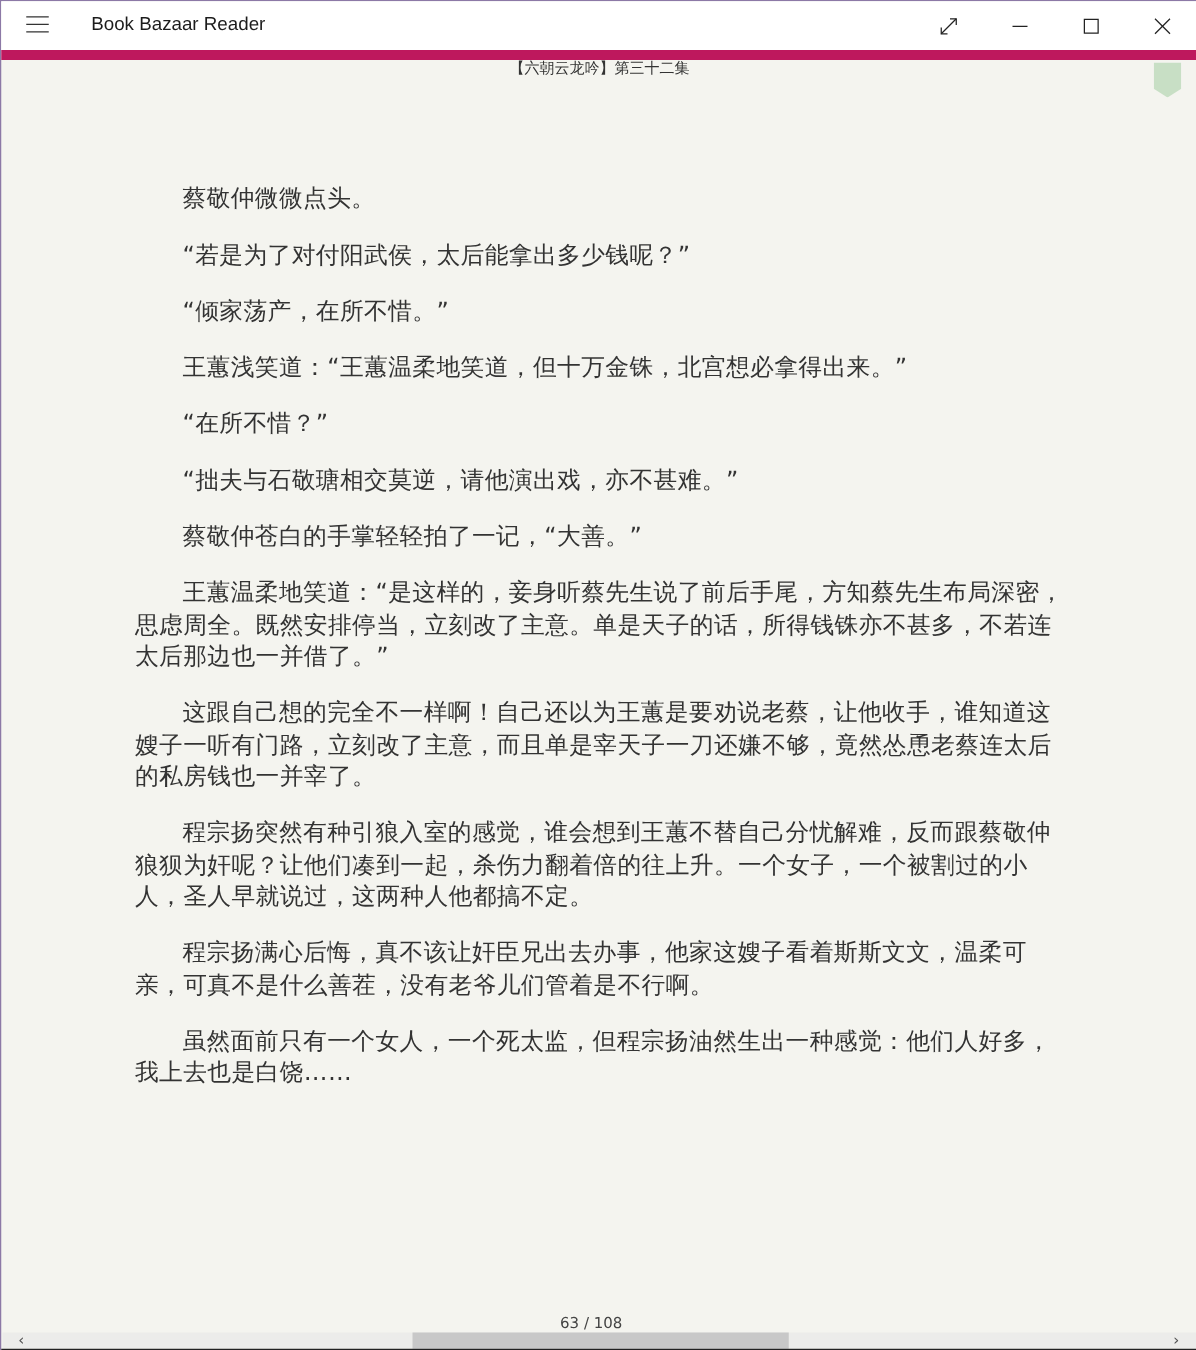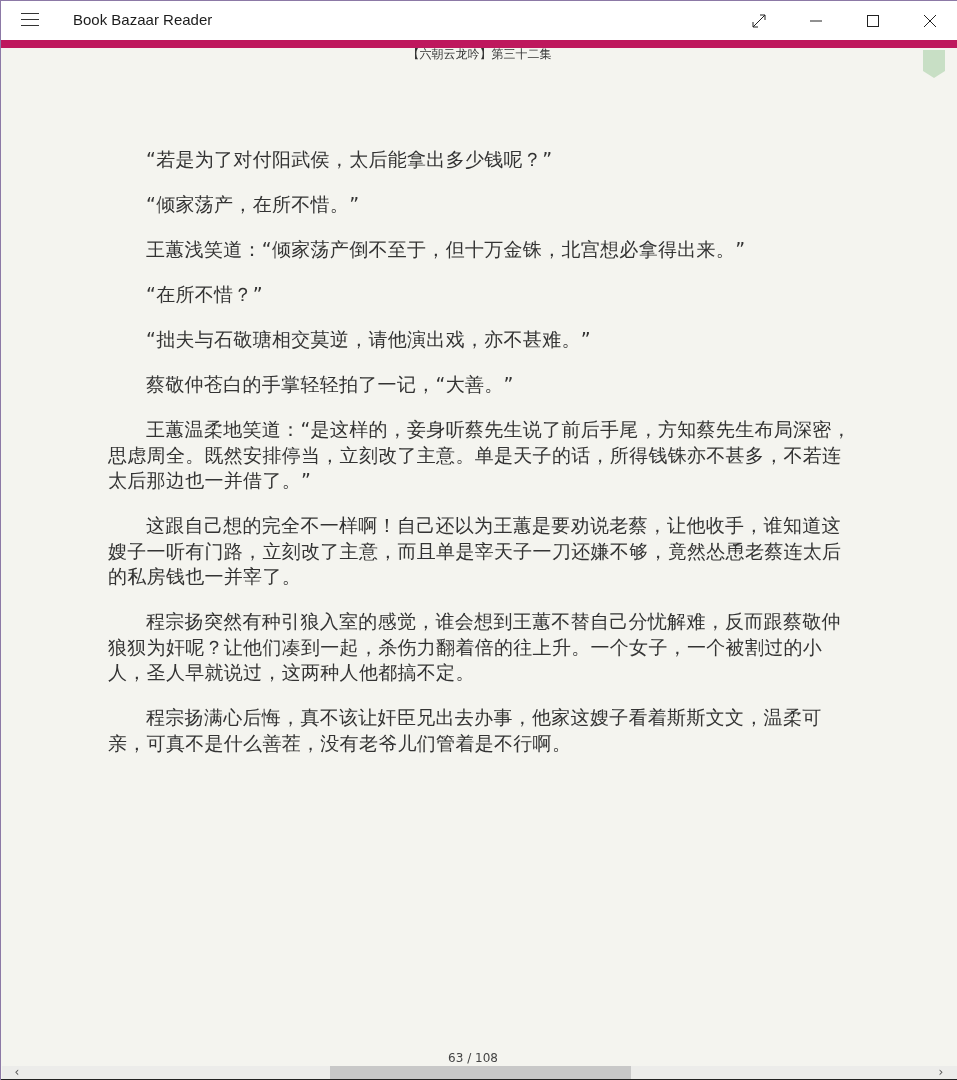--- a/index.html
+++ b/index.html
@@ -104,30 +104,32 @@
     </div>
   </div>
 
   <div class="chapter-title">【六朝云龙吟】第三十二集</div>
 
   <svg class="bookmark" viewBox="0 0 22 28">
     <polygon points="0,0 22,0 22,21 11,28 0,21" fill="#c8dfc5"></polygon>
   </svg>
 
   <div class="content">
+    <p>蔡敬仲微微点头。</p>
     <p>“若是为了对付阳武侯，太后能拿出多少钱呢？”</p>
     <p>“倾家荡产，在所不惜。”</p>
-    <p>王蕙浅笑道：“倾家荡产倒不至于，但十万金铢，北宫想必拿得出来。”</p>
+    <p>王蕙浅笑道：“王蕙温柔地笑道，但十万金铢，北宫想必拿得出来。”</p>
     <p>“在所不惜？”</p>
     <p>“拙夫与石敬瑭相交莫逆，请他演出戏，亦不甚难。”</p>
     <p>蔡敬仲苍白的手掌轻轻拍了一记，“大善。”</p>
     <p>王蕙温柔地笑道：“是这样的，妾身听蔡先生说了前后手尾，方知蔡先生布局深密，思虑周全。既然安排停当，立刻改了主意。单是天子的话，所得钱铢亦不甚多，不若连太后那边也一并借了。”</p>
     <p>这跟自己想的完全不一样啊！自己还以为王蕙是要劝说老蔡，让他收手，谁知道这嫂子一听有门路，立刻改了主意，而且单是宰天子一刀还嫌不够，竟然怂恿老蔡连太后的私房钱也一并宰了。</p>
     <p>程宗扬突然有种引狼入室的感觉，谁会想到王蕙不替自己分忧解难，反而跟蔡敬仲狼狈为奸呢？让他们凑到一起，杀伤力翻着倍的往上升。一个女子，一个被割过的小人，圣人早就说过，这两种人他都搞不定。</p>
     <p>程宗扬满心后悔，真不该让奸臣兄出去办事，他家这嫂子看着斯斯文文，温柔可亲，可真不是什么善茬，没有老爷儿们管着是不行啊。</p>
+    <p>虽然面前只有一个女人，一个死太监，但程宗扬油然生出一种感觉：他们人好多，我上去也是白饶……</p>
   </div>
 
   <div class="page-indicator">63 / 108</div>
 
   <div class="hscroll">
     <div class="hscroll-arrow" style="left:8px;">‹</div>
     <div class="hscroll-thumb"></div>
     <div class="hscroll-arrow" style="left:932px;">›</div>
   </div>
   <div class="bottom-edge"></div>

